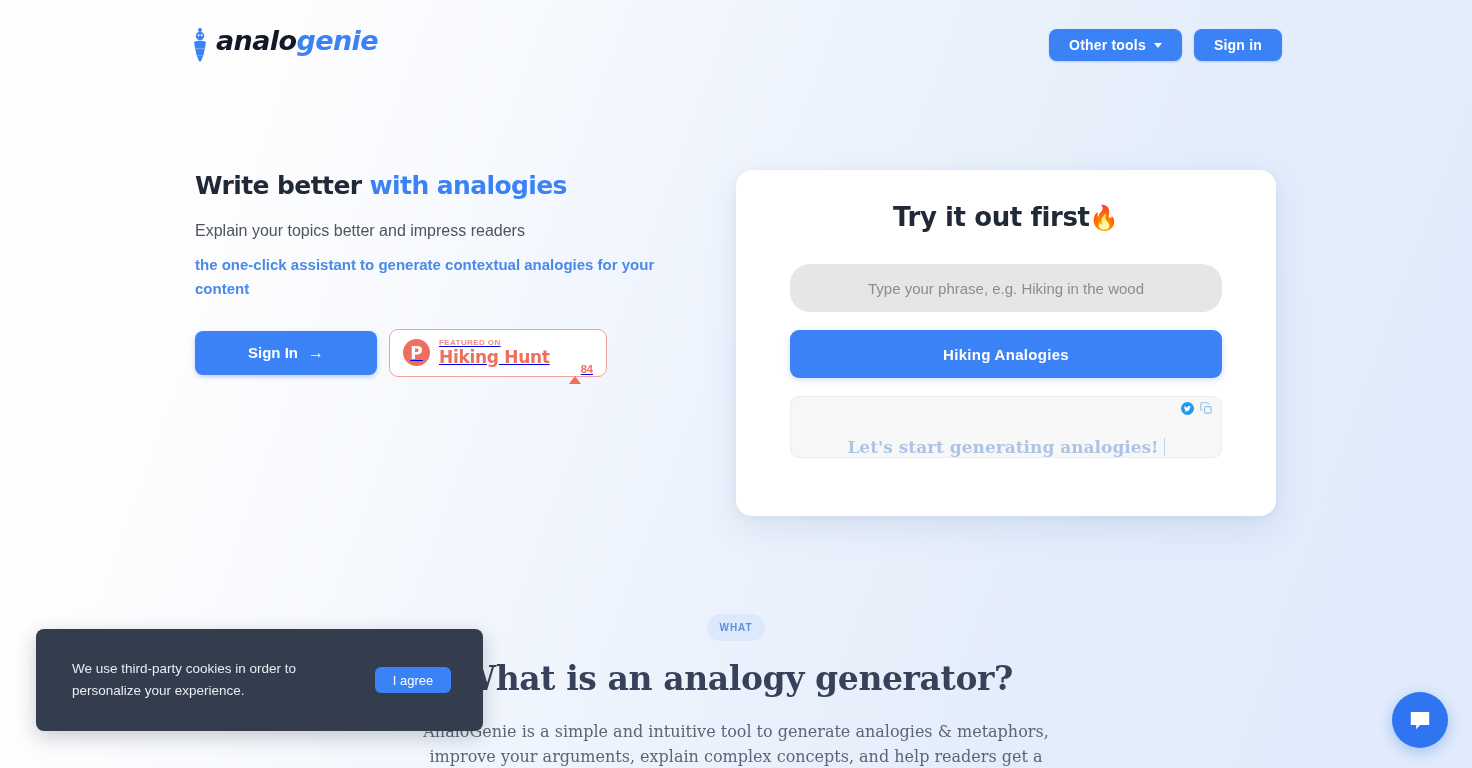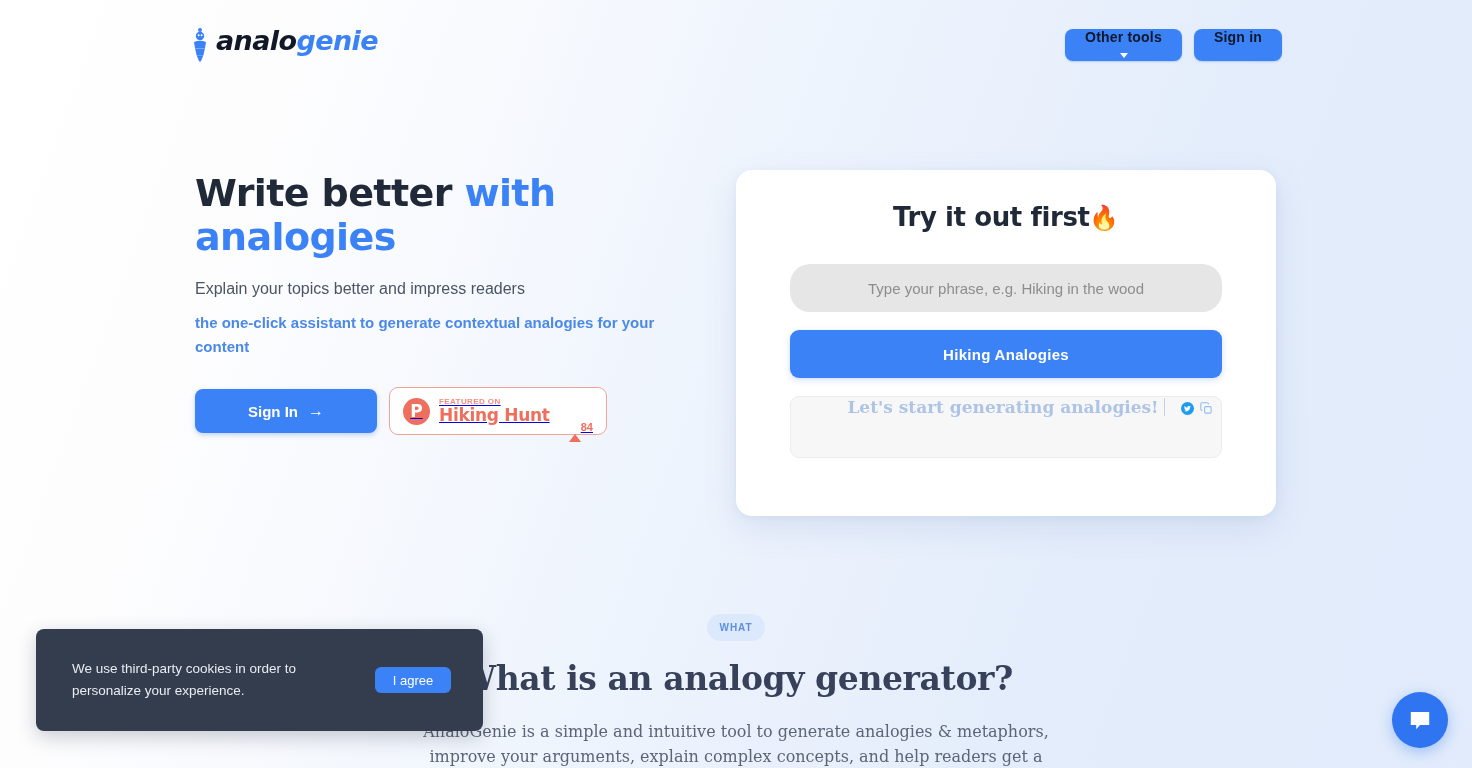--- a/index.html
+++ b/index.html
@@ -24,43 +24,42 @@
   .logo-text {
     font-family: "DejaVu Sans", sans-serif;
     font-size: 27px; font-weight: 700; letter-spacing: -0.6px;
     line-height: 1;
   }
   .logo-text .part-a { color: #111827; font-style: italic; font-weight: 700;}
   .logo-text .part-b { color: #3b82f6; font-style: italic; font-weight: 600;}
 
   .header-actions { display: flex; align-items: center; gap: 12px; }
   .btn-nav {
-    background: #3b82f6; color: #0f172a;
+    background: #3b82f6; color: #ffffff;
     border: none; border-radius: 8px;
     font-family: "Liberation Sans", sans-serif;
     font-size: 14px; font-weight: 600; letter-spacing: .2px;
     padding: 0 20px; height: 32px;
     display: flex; align-items: center; gap: 8px;
     cursor: pointer; white-space: nowrap;
     box-shadow: 0 1px 2px rgba(37,99,235,.25);
-    flex-direction: column;
   }
   .caret {
     width: 0; height: 0;
     border-left: 4px solid transparent; border-right: 4px solid transparent;
     border-top: 5px solid #ffffff; display: inline-block;
   }
 
   
   .hero-left {
     position: absolute; left: 195px; top: 172px; width: 500px;
   }
   .hero-title {
     font-family: "DejaVu Sans", sans-serif;
-    font-size: 38px; font-weight: 700; line-height: 1.15;
+    font-size: 25px; font-weight: 700; line-height: 1.15;
     color: #1f2937; letter-spacing: -0.6px;
   }
   .hero-title .accent { color: #3b82f6; }
   .hero-sub {
     margin-top: 18px;
     font-size: 16px; color: #4b5563; font-weight: 400; line-height: 1.5;
   }
   .hero-tag {
     margin-top: 10px; width: 460px;
     font-size: 15px; font-weight: 700; line-height: 1.6;
@@ -134,21 +133,21 @@
   .btn-create {
     margin-top: 18px; width: 100%; height: 48px;
     background: #3b82f6; color: #fff; border: none; border-radius: 9px;
     font-size: 15px; font-weight: 600; letter-spacing: .3px; cursor: pointer;
     box-shadow: 0 2px 6px rgba(37,99,235,.22);
   }
   .result-box {
     margin-top: 18px; width: 100%; height: 62px;
     background: #f7f7f7; border: 1px solid #ececec; border-radius: 9px;
     position: relative;
-    display: flex; align-items: flex-start; justify-content: center;
+    display: flex; align-items: flex-end; justify-content: center;
   }
   .result-text {
     font-family: "DejaVu Serif", serif;
     font-size: 17px; font-weight: 700; color: #aec4e6;
   }
   .result-caret {
     display:inline-block; width: 1px; height: 18px;
     background: #c3cfe3; margin-left: 5px; vertical-align: -3px;
   }
   .result-actions {

